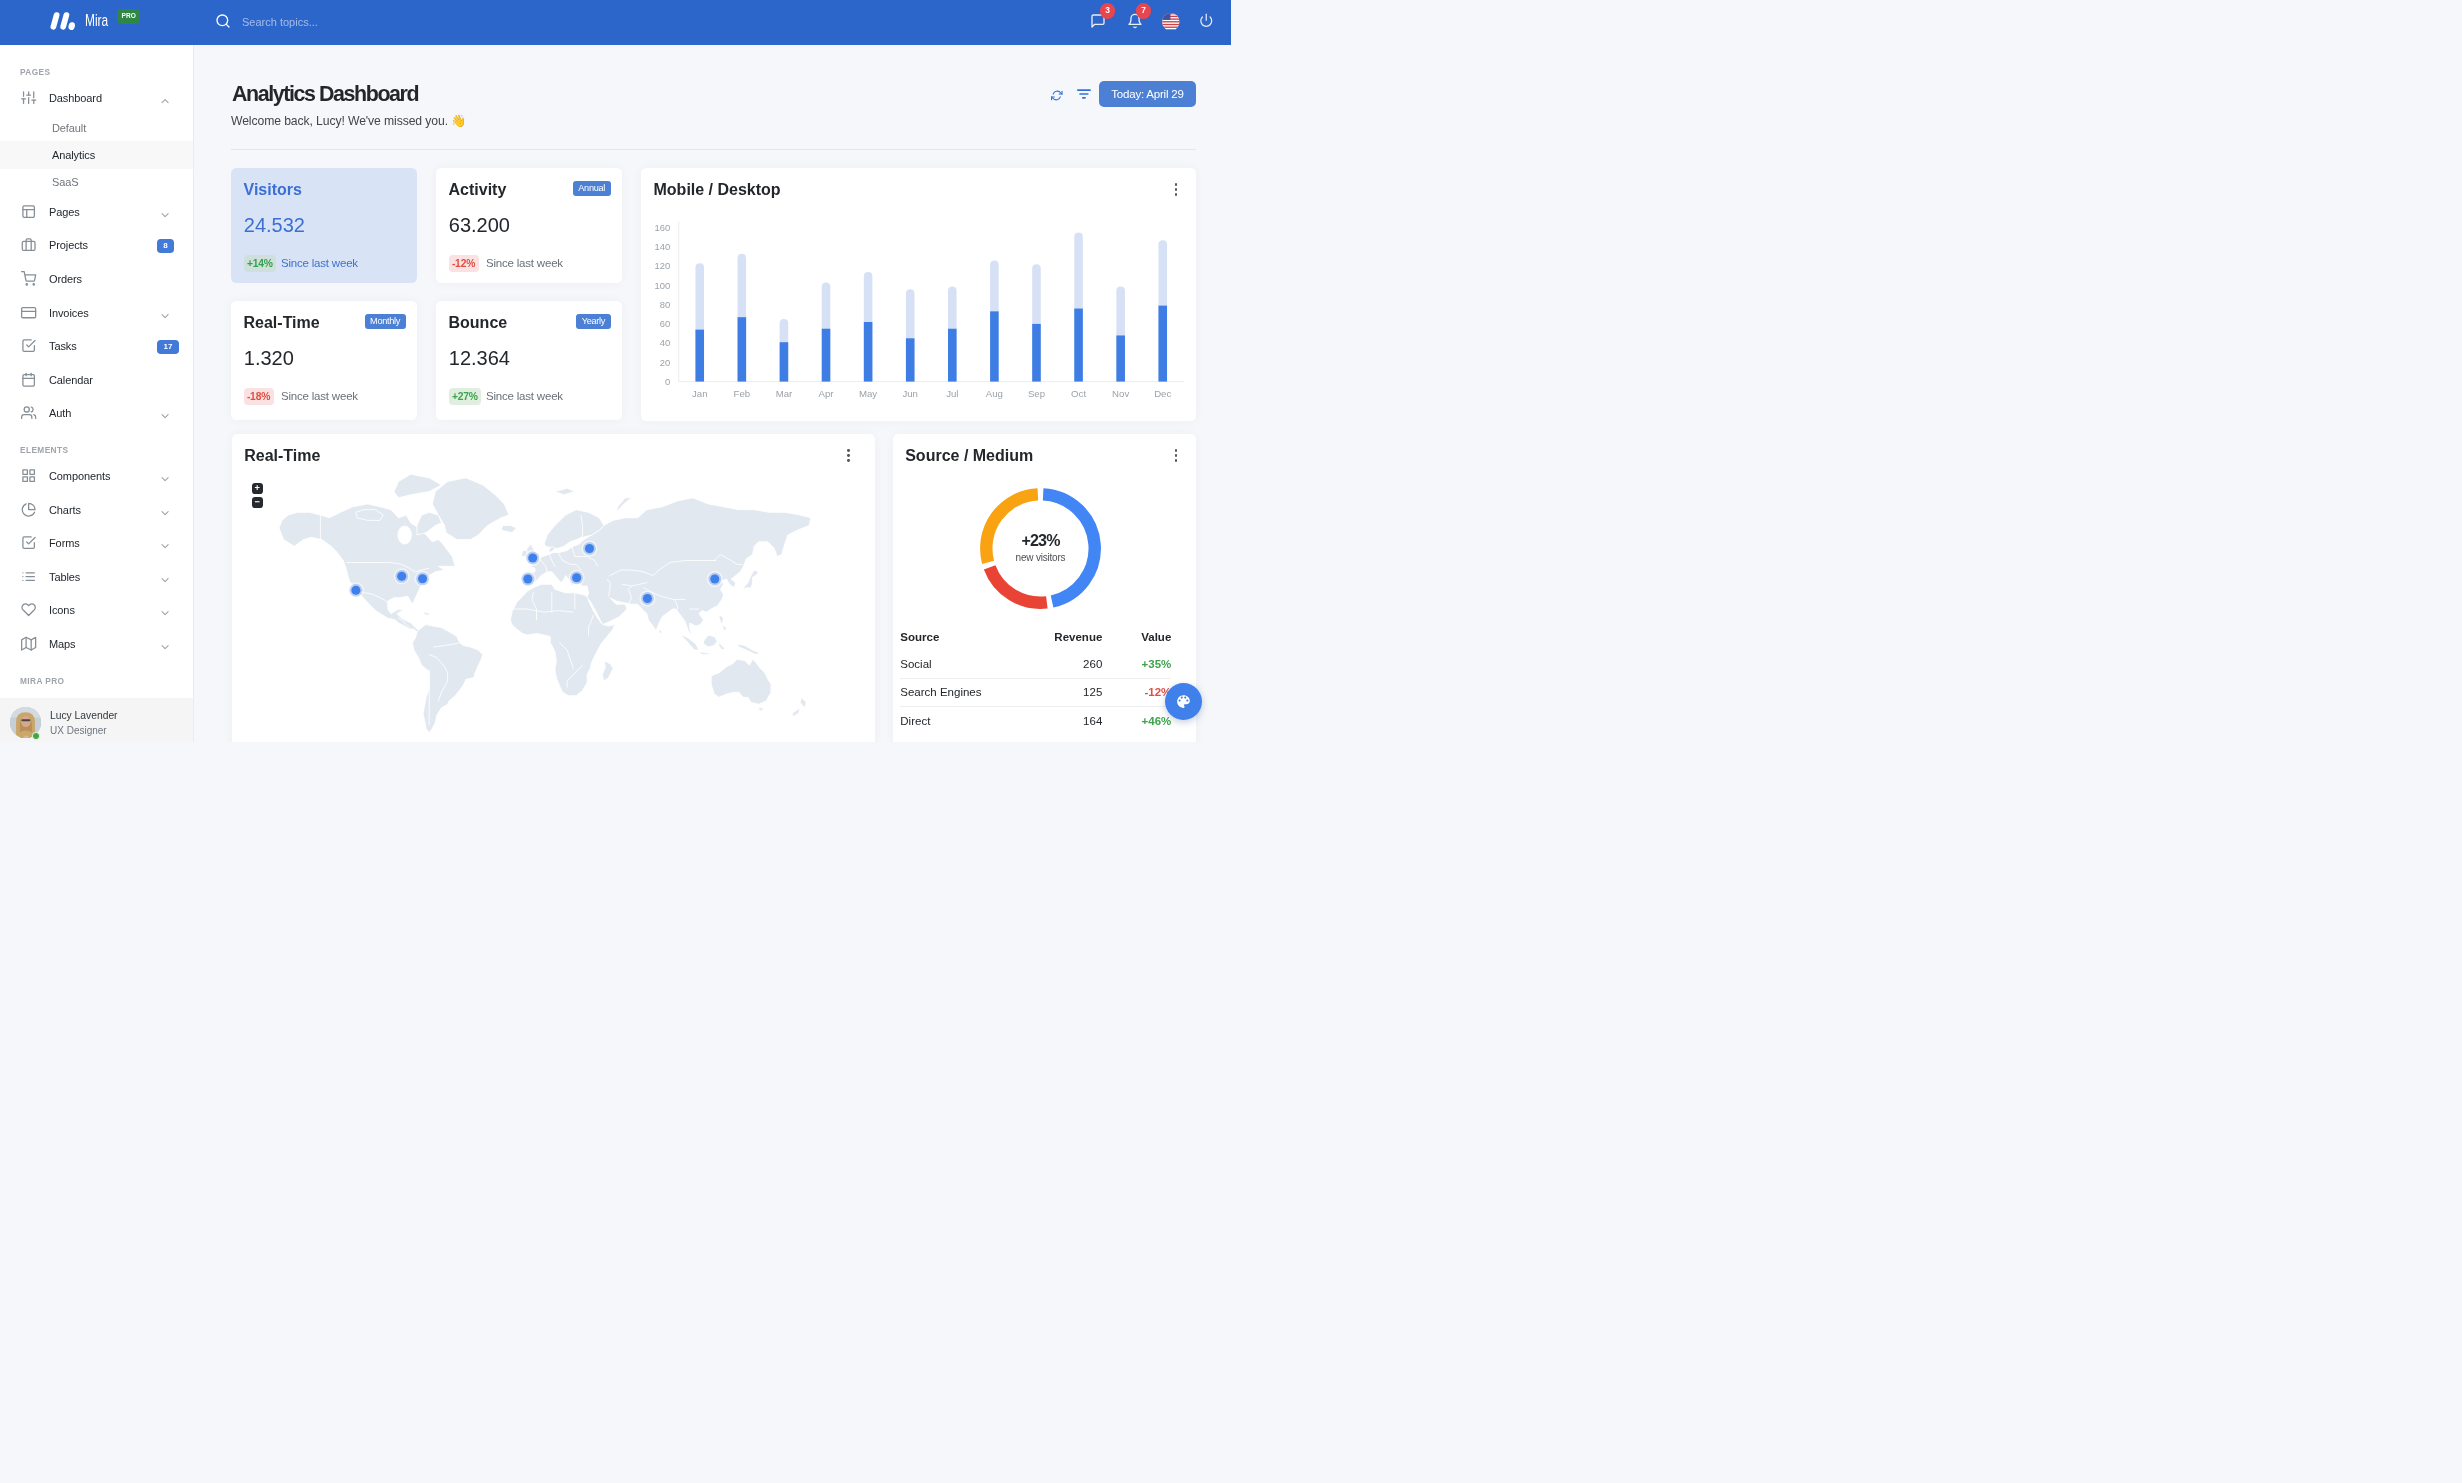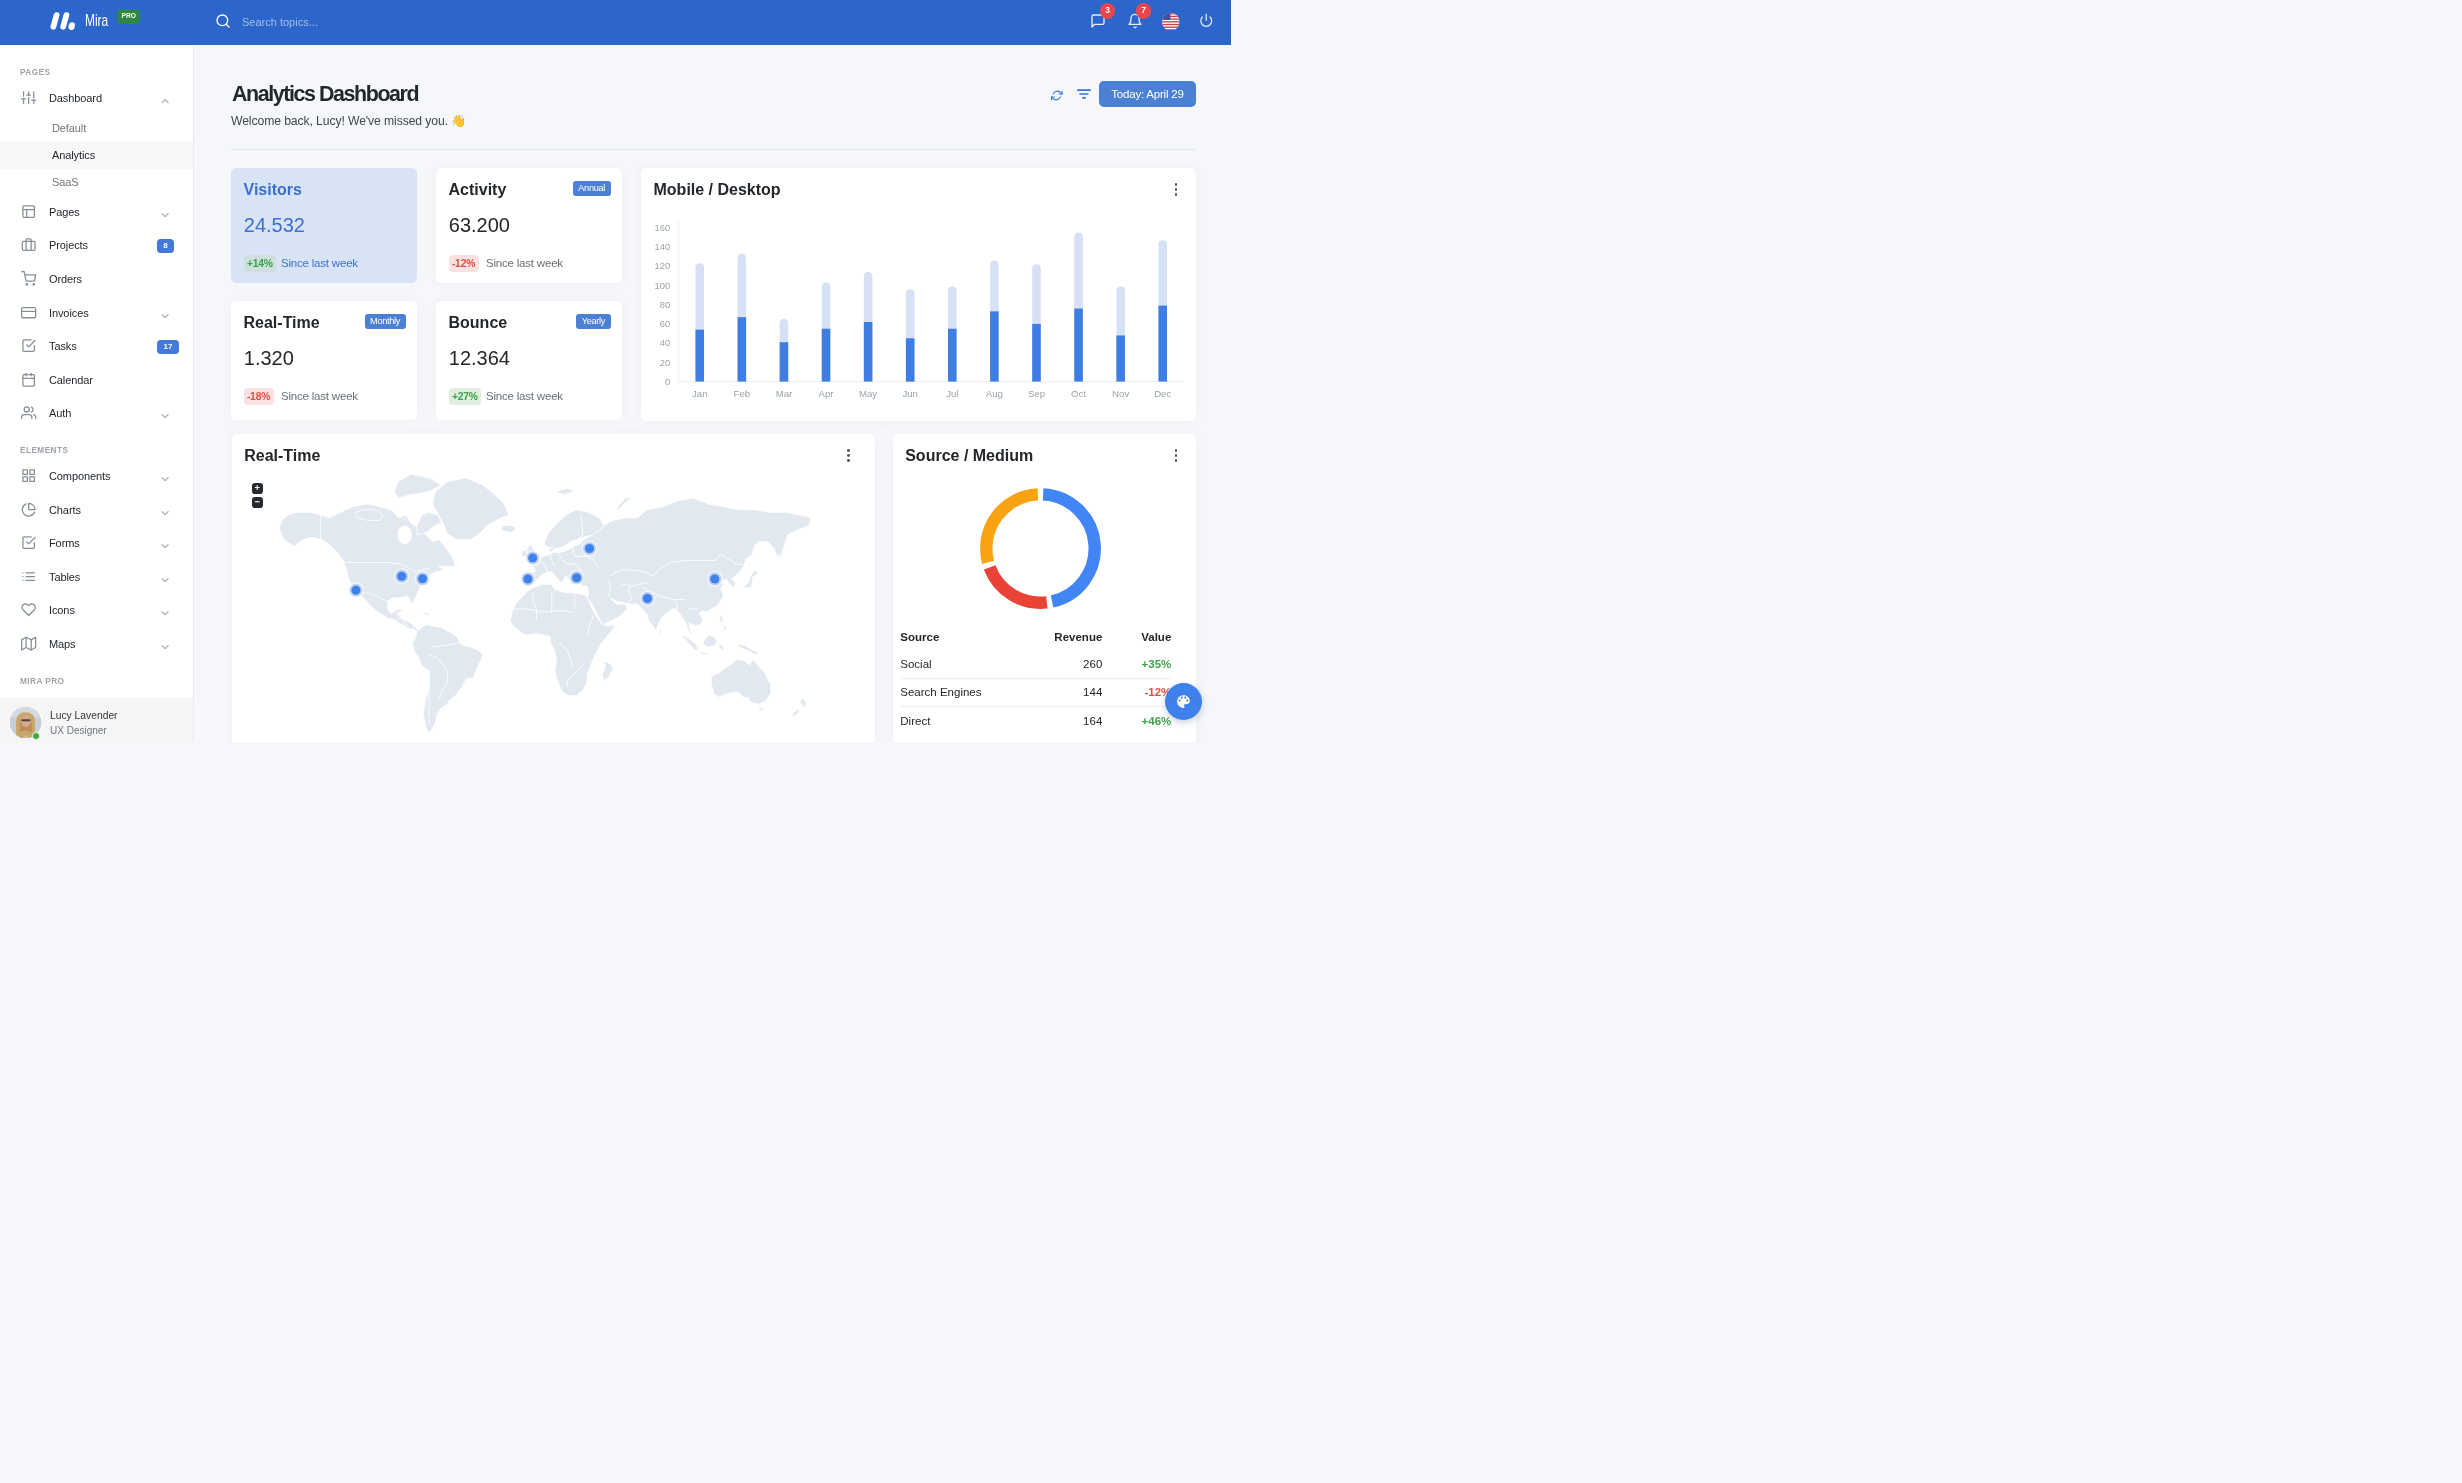--- a/index.html
+++ b/index.html
@@ -473,35 +473,39 @@
   <div class="kebab" style="right:18.4px; top:15px;">
       <i></i>
       <i></i>
       <i></i>
     </div>
   <svg class="abs" style="left:87px; top:54px;" width="121" height="121" viewBox="0 0 158 158" id="donut">
 <path d="M82.46 8.28 A70.8 70.8 0 0 1 94.09 148.17" fill="none" stroke="#4285F4" stroke-width="16.2"></path>
 <path d="M87.27 149.32 A70.8 70.8 0 0 1 12.62 103.61" fill="none" stroke="#E94335" stroke-width="16.2"></path>
 <path d="M10.53 97.02 A70.8 70.8 0 0 1 75.54 8.28" fill="none" stroke="#F9A313" stroke-width="16.2"></path>
 </svg>
+  <div class="abs" style="left:87px; top:54px; width:121px; height:121px; text-align:center;">
+    <div style="margin-top:44px; font-size:16px; font-weight:700; color:#23272B; letter-spacing:-0.8px;">+23%</div>
+    <div style="margin-top:2.3px; font-size:10px; color:#4A5056; letter-spacing:-0.2px;">new visitors</div>
+  </div>
   <table id="srctable" style="position:absolute; left:7.3px; top:190px; width:271px; border-collapse:collapse; font-size:11.5px; color:#23272B;">
     <tbody>
         <tr style="font-weight:700;">
           <td style="padding:7.3px 0 7.3px 0; width:115px;">Source</td>
           <td style="text-align:right; width:87px;">Revenue</td>
           <td style="text-align:right; width:69px;">Value</td>
         </tr>
     <tr>
           <td style="padding:7.6px 0;">Social</td>
           <td style="text-align:right;">260</td>
           <td style="text-align:right; color:#3DA44B; font-weight:700;">+35%</td>
         </tr>
     <tr style="border-top:0.8px solid #ECEEF1; border-bottom:0.8px solid #ECEEF1;margin-left:12px;">
           <td style="padding:7.6px 0;">Search Engines</td>
-          <td style="text-align:right;">144</td>
+          <td style="text-align:right;">125</td>
           <td style="text-align:right; color:#E04F44; font-weight:700;">-12%</td>
         </tr>
     <tr>
           <td style="padding:7.6px 0;">Direct</td>
           <td style="text-align:right;">164</td>
           <td style="text-align:right; color:#3DA44B; font-weight:700;">+46%</td>
         </tr>
   </tbody>
     </table>
 </div>

